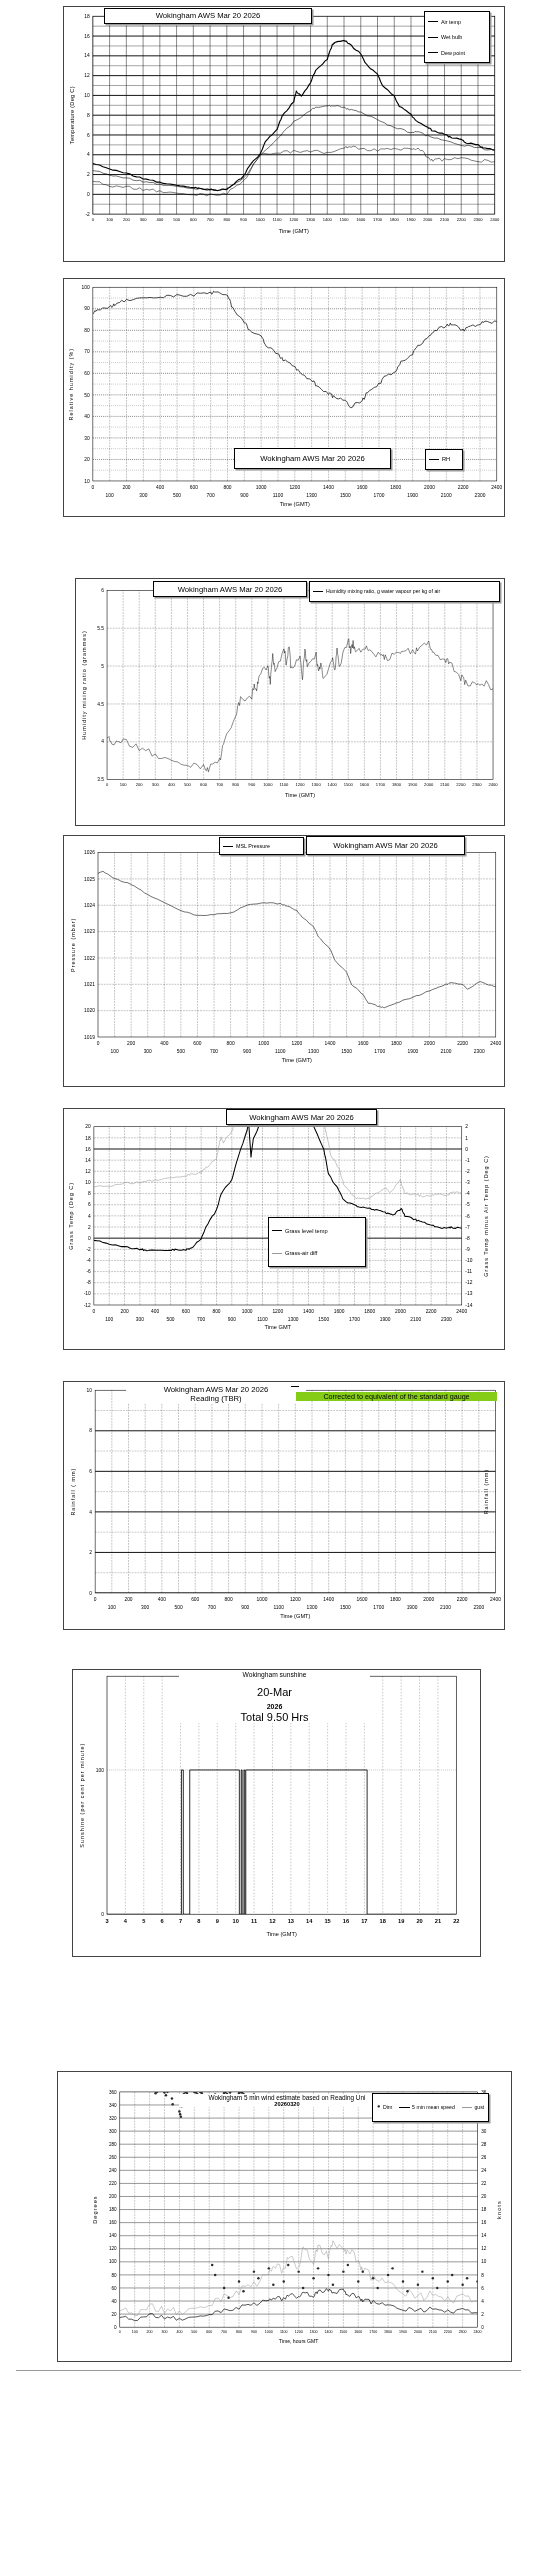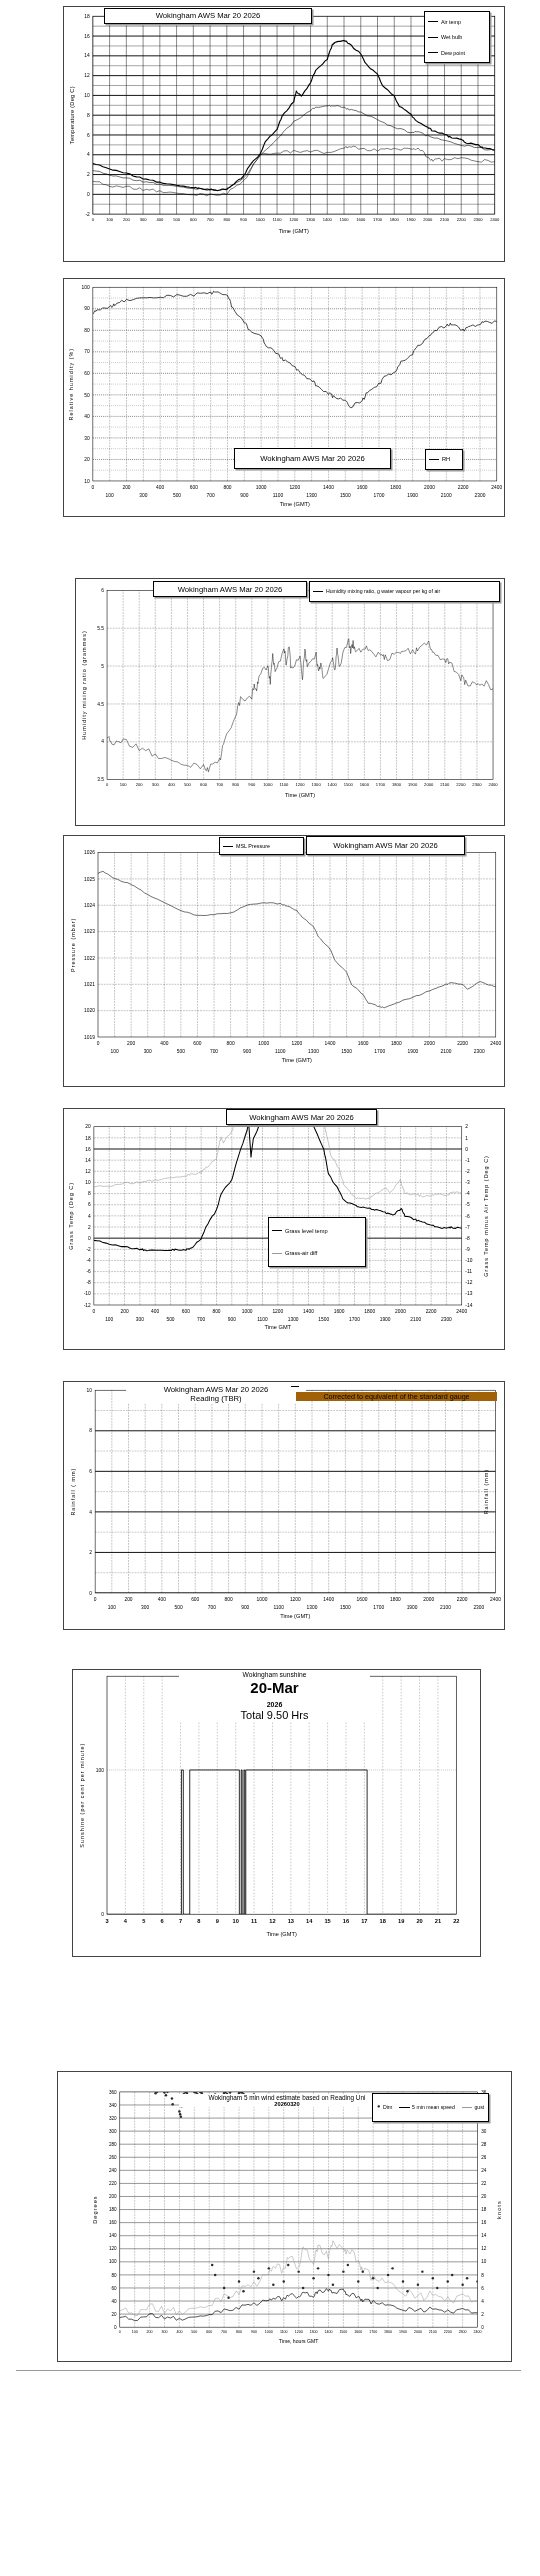--- a/index.html
+++ b/index.html
@@ -13,25 +13,25 @@
   .lbox{position:absolute;background:#fff;border:0.5px solid #000;box-shadow:1.5px 1.5px 0 #9a9a9a;
         padding:1.5px 3.1px;display:flex;flex-direction:column;justify-content:space-around;z-index:5;}
   .lbox.wrap{flex-direction:row;flex-wrap:wrap;align-items:center;gap:1px 5.2px;}
   .lrow{display:flex;align-items:center;white-space:nowrap;}
   .sw{display:inline-block;width:10.3px;margin-right:2.6px;flex:none;}
   .sw.thick{border-top:1.5px solid #000;}
   .sw.thin{border-top:0.8px solid #000;}
   .sw.gray{border-top:1px solid #999;}
   .swdot{display:inline-block;margin-right:2.6px;color:#2b2b2b;font-size:5.7px;line-height:1;}
   .ptitle{position:absolute;text-align:center;font-size:7.7px;z-index:4;background:#fff;}
-  .note{position:absolute;font-size:7.2px;z-index:4;background:#a16207;text-align:center;}
+  .note{position:absolute;font-size:7.2px;z-index:4;background:#84cc16;text-align:center;}
   .dash{position:absolute;width:8.2px;border-top:0.8px solid #000;z-index:4;}
   .suntitle{position:absolute;text-align:center;background:#fff;z-index:4;}
   .suntitle .l1{font-size:6.7px;}
-  .suntitle .l2{font-size:15px;margin-top:1px;font-weight:bold;}
+  .suntitle .l2{font-size:11px;margin-top:8px;}
   .suntitle .l3{font-size:7px;font-weight:bold;margin-top:5.2px;}
   .suntitle .l4{font-size:11px;margin-top:1px;}
   .wtitle{position:absolute;text-align:center;background:#fff;z-index:4;}
   .wtitle .l1{font-size:6.4px;}
   .wtitle .l2{font-size:5.7px;font-weight:bold;margin-top:0.5px;}
   .sep{position:absolute;border-top:0.5px solid #999;z-index:2;}
 </style>
 </head>
 <body>
 

